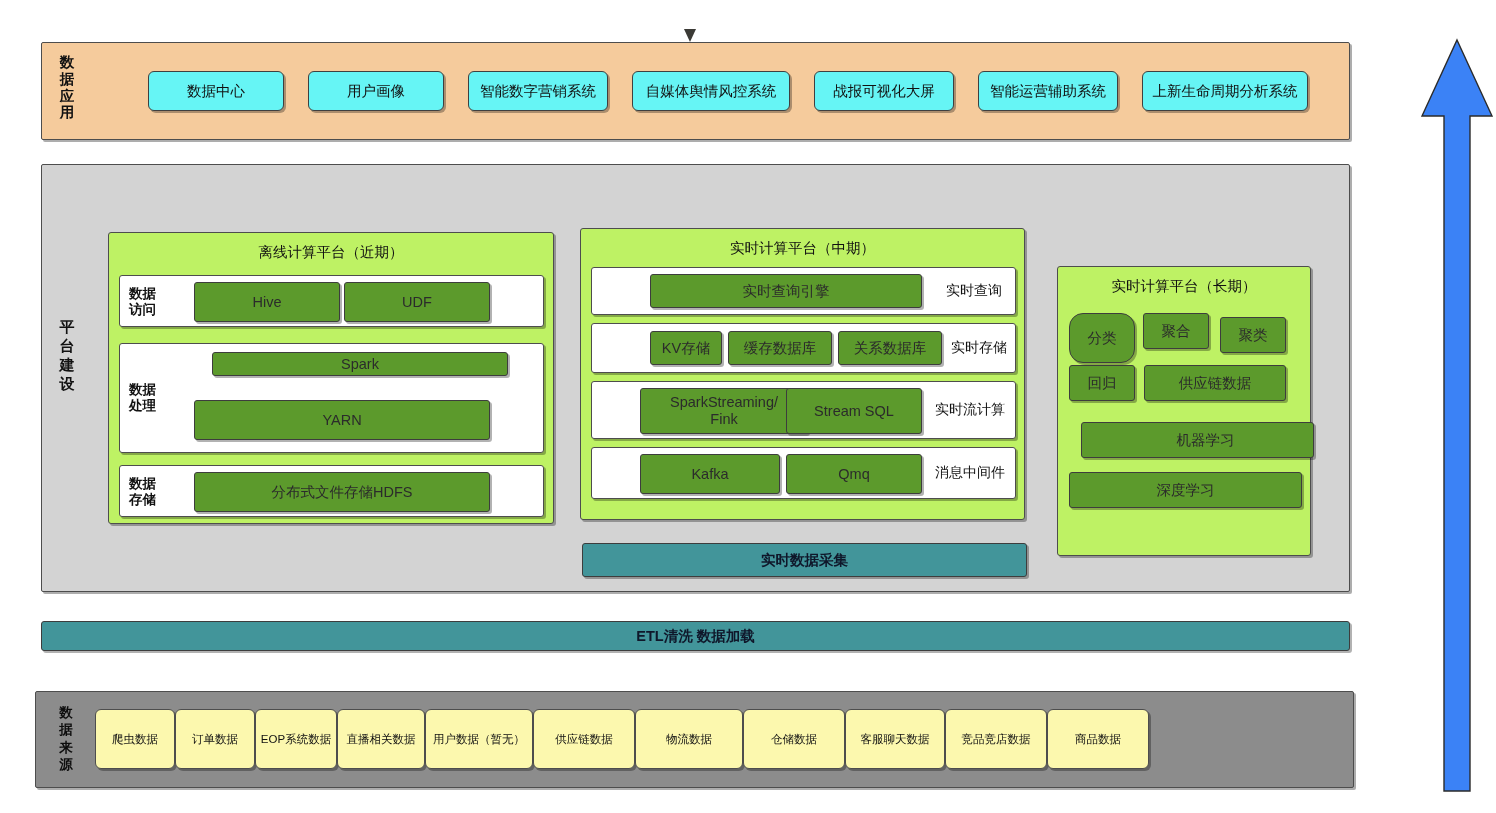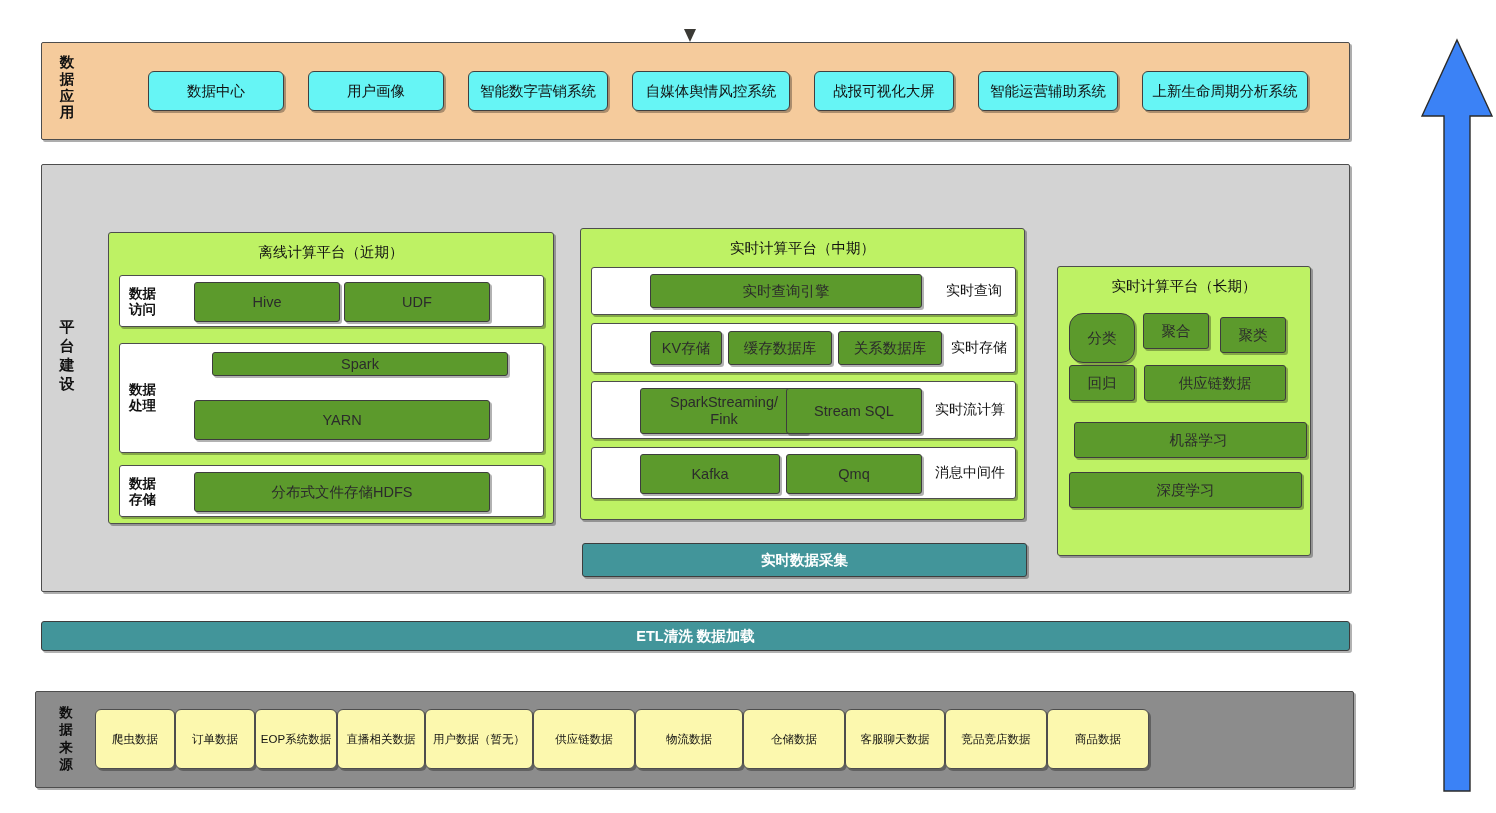--- a/index.html
+++ b/index.html
@@ -162,21 +162,21 @@
   .teal {
     position: absolute;
     box-sizing: border-box;
     background: #42959a;
     border: 1.6px solid #3d3d3d;
     border-radius: 3px;
     box-shadow: 2px 2px 0 rgba(0,0,0,0.3);
     display: flex;
     align-items: center;
     justify-content: center;
-    color: #ffffff;
+    color: #0f172a;
     font-weight: bold;
     font-size: 14.5px;
   }
   #rt-collect { left: 582px; top: 543px; width: 445px; height: 34px; }
   #etl-bar { left: 41px; top: 621px; width: 1309px; height: 30px; }
 
   
   #src-band {
     left: 35px; top: 691px; width: 1319px; height: 97px;
     background: #8c8c8c;
@@ -317,21 +317,21 @@
   <div class="panel" style="left:1057px; top:230px; width:254px; height:290px;margin-top:36px;">
     <div class="panel-title">实时计算平台（长期）</div>
 
     <div class="grn" style="left:11px; top:46px; width:66px; height:50px;border-radius:14px;">分类</div>
     <div class="grn" style="left:85px; top:46px; width:66px; height:36px;">聚合</div>
     <div class="grn" style="left:162px; top:50px; width:66px; height:36px;">聚类</div>
 
     <div class="grn" style="left:11px; top:98px; width:66px; height:36px;">回归</div>
     <div class="grn" style="left:86px; top:98px; width:142px; height:36px;">供应链数据</div>
 
-    <div class="grn" style="left:16px; top:155px; width:233px; height:36px;padding-left:16px;">机器学习</div>
+    <div class="grn" style="left:23px; top:155px; width:233px; height:36px;padding-left:16px;">机器学习</div>
     <div class="grn" style="left:11px; top:205px; width:233px; height:36px;">深度学习</div>
   </div>
 
   <div class="teal" id="rt-collect">实时数据采集</div>
 
   <div class="teal" id="etl-bar">ETL清洗 数据加载</div>
 
   <div class="bx" id="src-band"></div>
   <div id="src-label">
     <div>数</div>

